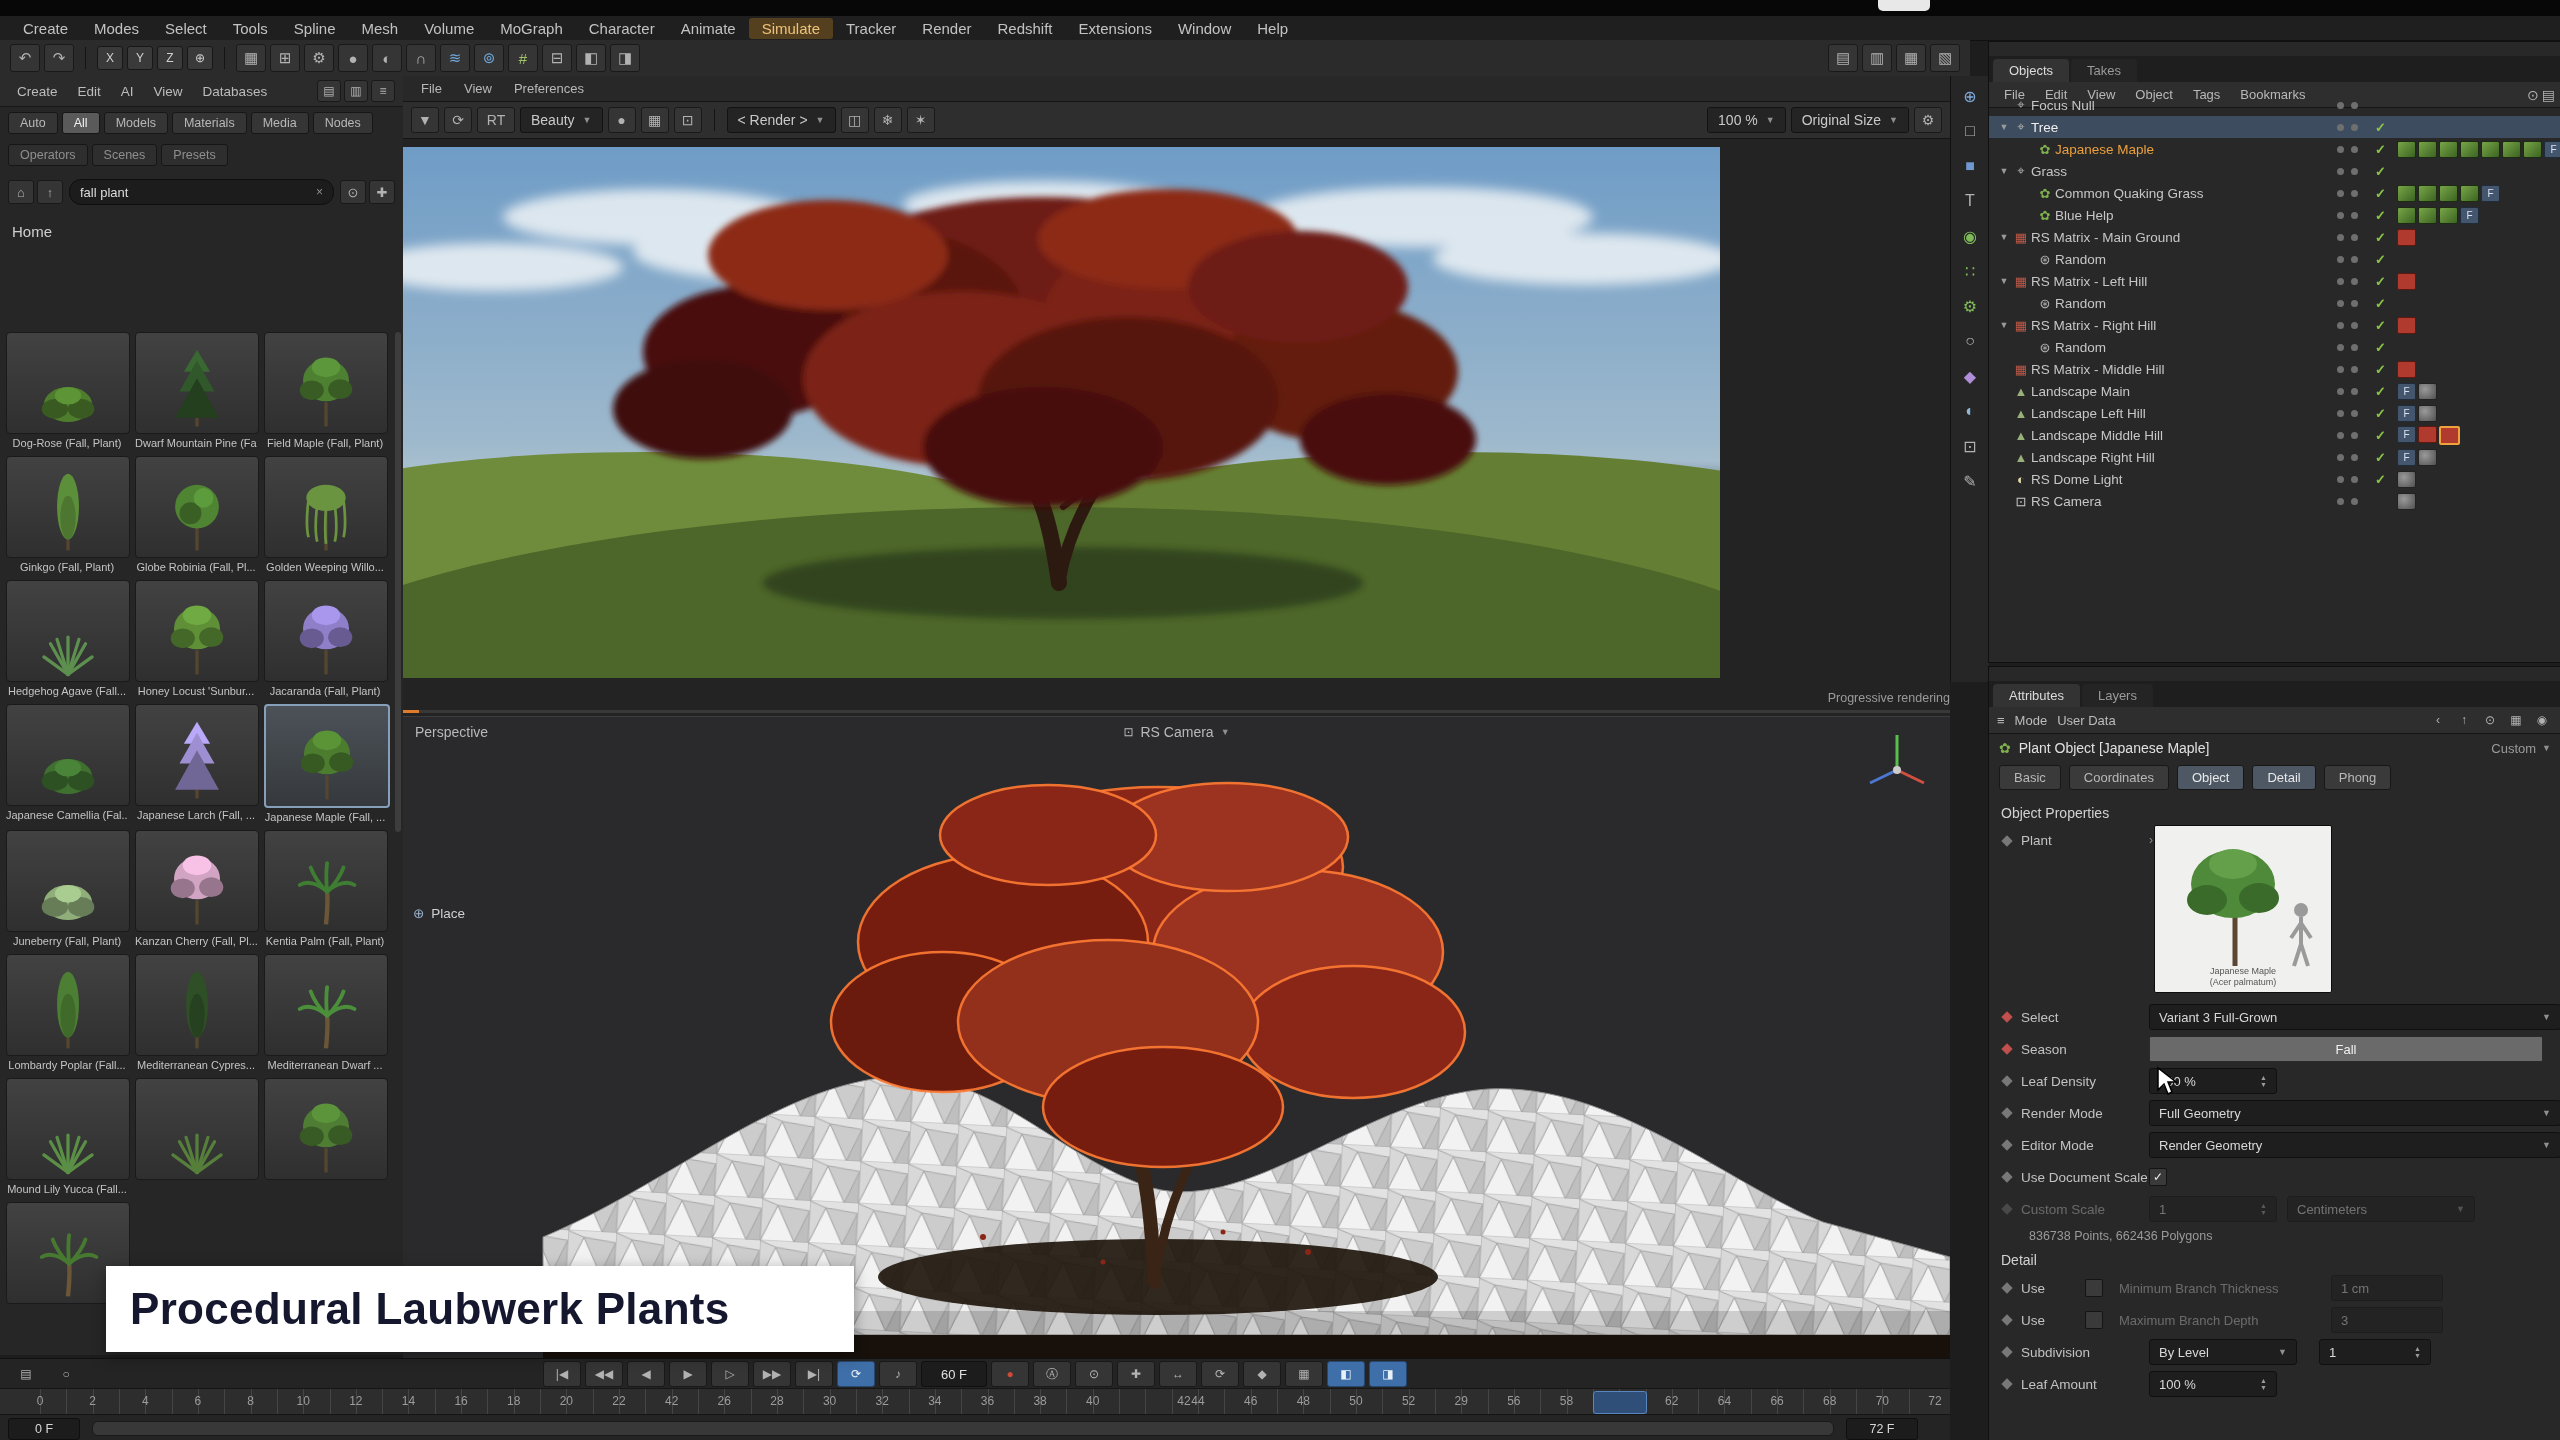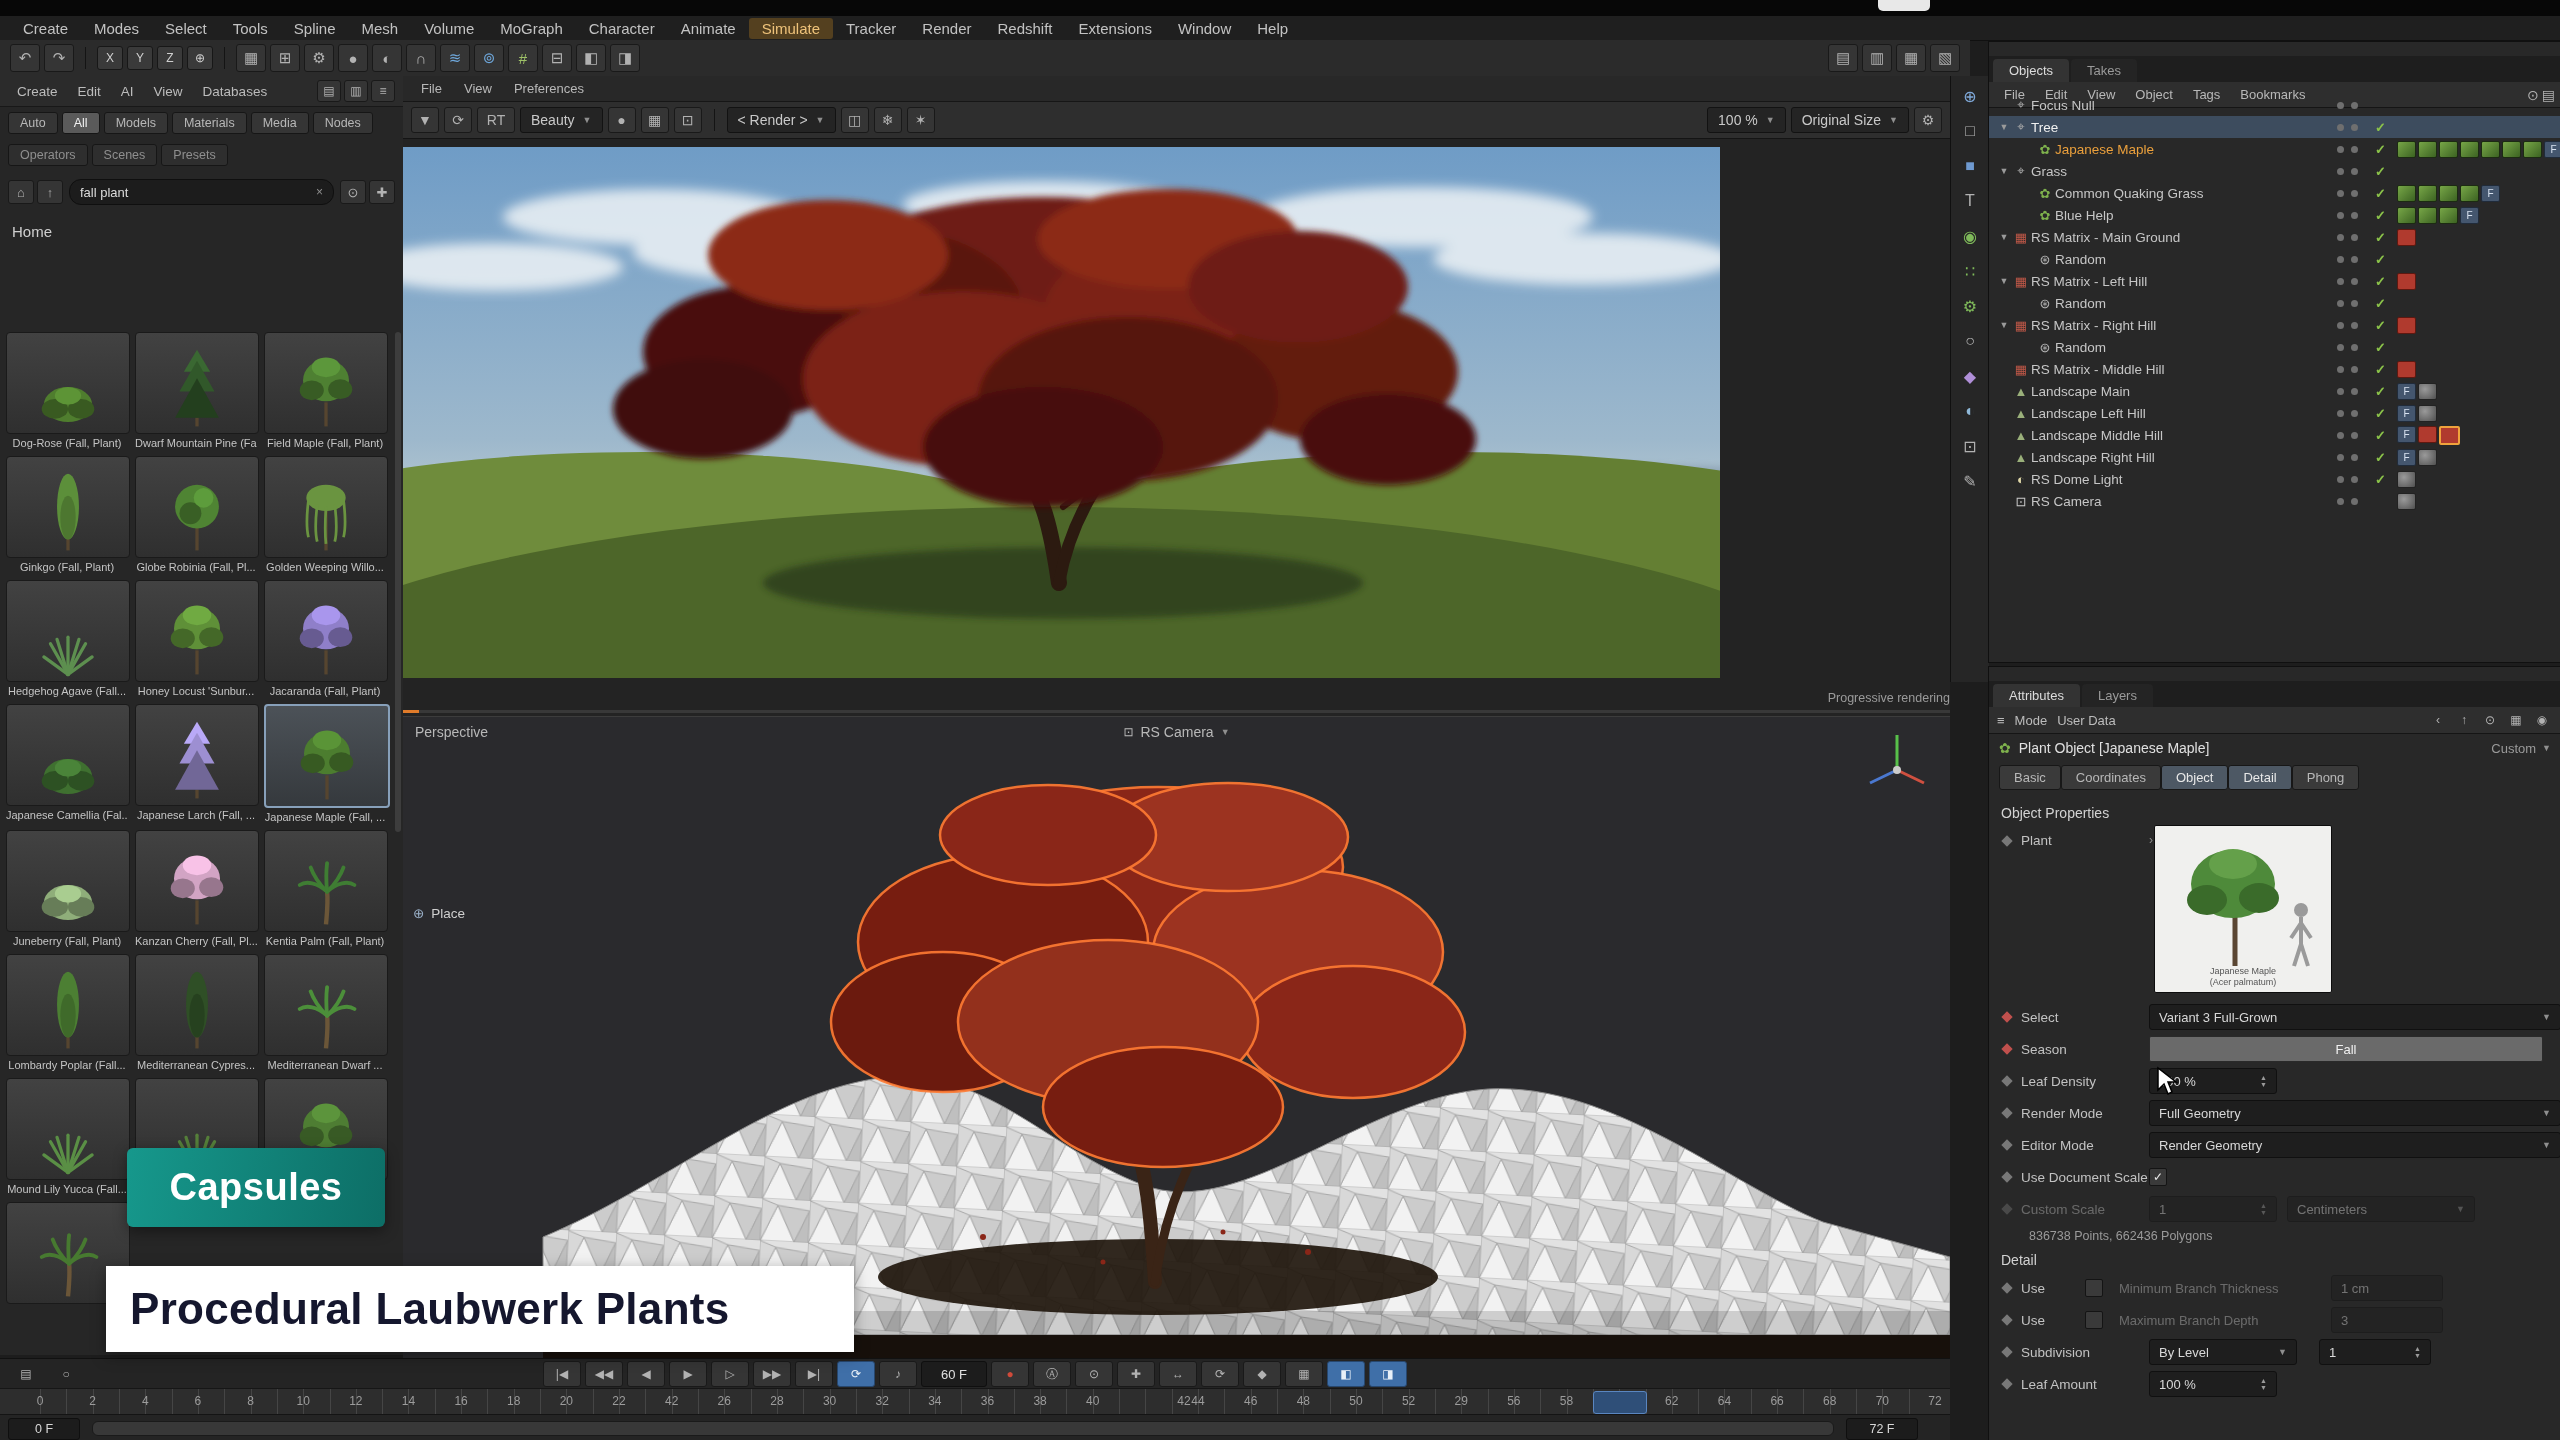--- a/index.html
+++ b/index.html
@@ -90,21 +90,21 @@
   .ochip{width:17px;height:15px;border-radius:2px;background:#b03a2e;border:2px solid #f0a33c;}
   .xchip{width:17px;height:15px;border-radius:2px;background:radial-gradient(circle at 35% 35%,#9a9a9a,#4f4f4f);border:1px solid #222;}
 
   
   #attributes-panel{left:1988px;top:666px;width:572px;height:774px;background:#282828;border:1px solid #101010;}
   #amode-row{height:26px;display:flex;align-items:center;gap:10px;padding:0 8px;background:#2e2e2e;border-bottom:1px solid #151515;font-size:13px;color:#bcbcbc;}
   #amode-icons{margin-left:auto;display:flex;gap:4px;}
   #amode-icons .ibtn{width:22px;height:20px;font-size:12px;}
   #atitle-row{height:28px;display:flex;align-items:center;gap:8px;padding:0 10px;font-size:14px;color:#e0e0e0;}
   #atitle-row .custom{margin-left:auto;color:#9a9a9a;font-size:13px;display:flex;gap:6px;align-items:center;}
-  #atabs{display:flex;gap:0;padding:3px 10px 6px 10px;}
+  #atabs{display:flex;gap:8px;padding:3px 10px 6px 10px;}
   .atab{background:#3a3a3a;border:1px solid #171717;border-radius:3px;padding:4px 14px;font-size:13px;color:#b8b8b8;}
   .atab.active{background:#4d5864;color:#e8e8e8;}
   .asection{padding:9px 12px 4px 12px;font-size:14px;color:#d2d2d2;}
   .arow{display:flex;align-items:center;height:32px;padding-left:14px;position:relative;}
   .arow .diam{width:8px;height:8px;transform:rotate(45deg);background:#787878;margin-right:10px;flex:0 0 auto;}
   .arow .diam.red{background:#c0504d;}
   .arow .albl{width:128px;font-size:13.5px;color:#c2c2c2;flex:0 0 auto;}
   .field{height:24px;background:#1e1e1e;border:1px solid #101010;border-radius:3px;display:flex;align-items:center;padding:0 9px;font-size:13px;color:#d8d8d8;gap:8px;}
   .field .dd{margin-left:auto;}
   .stepper{display:flex;flex-direction:column;margin-left:auto;font-size:7px;line-height:7px;color:#9a9a9a;}
@@ -1204,19 +1204,18 @@
         <span class="tick-label" style="left: 1895px;">72</span>
         <div id="playhead" style="left: 1553.17px; width: 52px;"></div>
       </div>
   </div>
   <div id="bottombar" class="abs">
     <div class="tfield" style="left:8px">0 F</div>
     <div id="range-track"></div>
     <div class="tfield" style="left:1846px">72 F</div>
   </div>
 
-  <div id="capsules-badge" class="abs">Capsules</div>
   <div id="title-overlay" class="abs">Procedural Laubwerk Plants</div>
 
   <svg id="cursor" class="abs" width="26" height="30" viewBox="0 0 26 30">
     <polygon points="2,2 2,24 8,18 12,28 16,26 12,16 20,16" fill="#fff" stroke="#000" stroke-width="1.5"></polygon>
   </svg>
 </div>
 
 </body></html>

